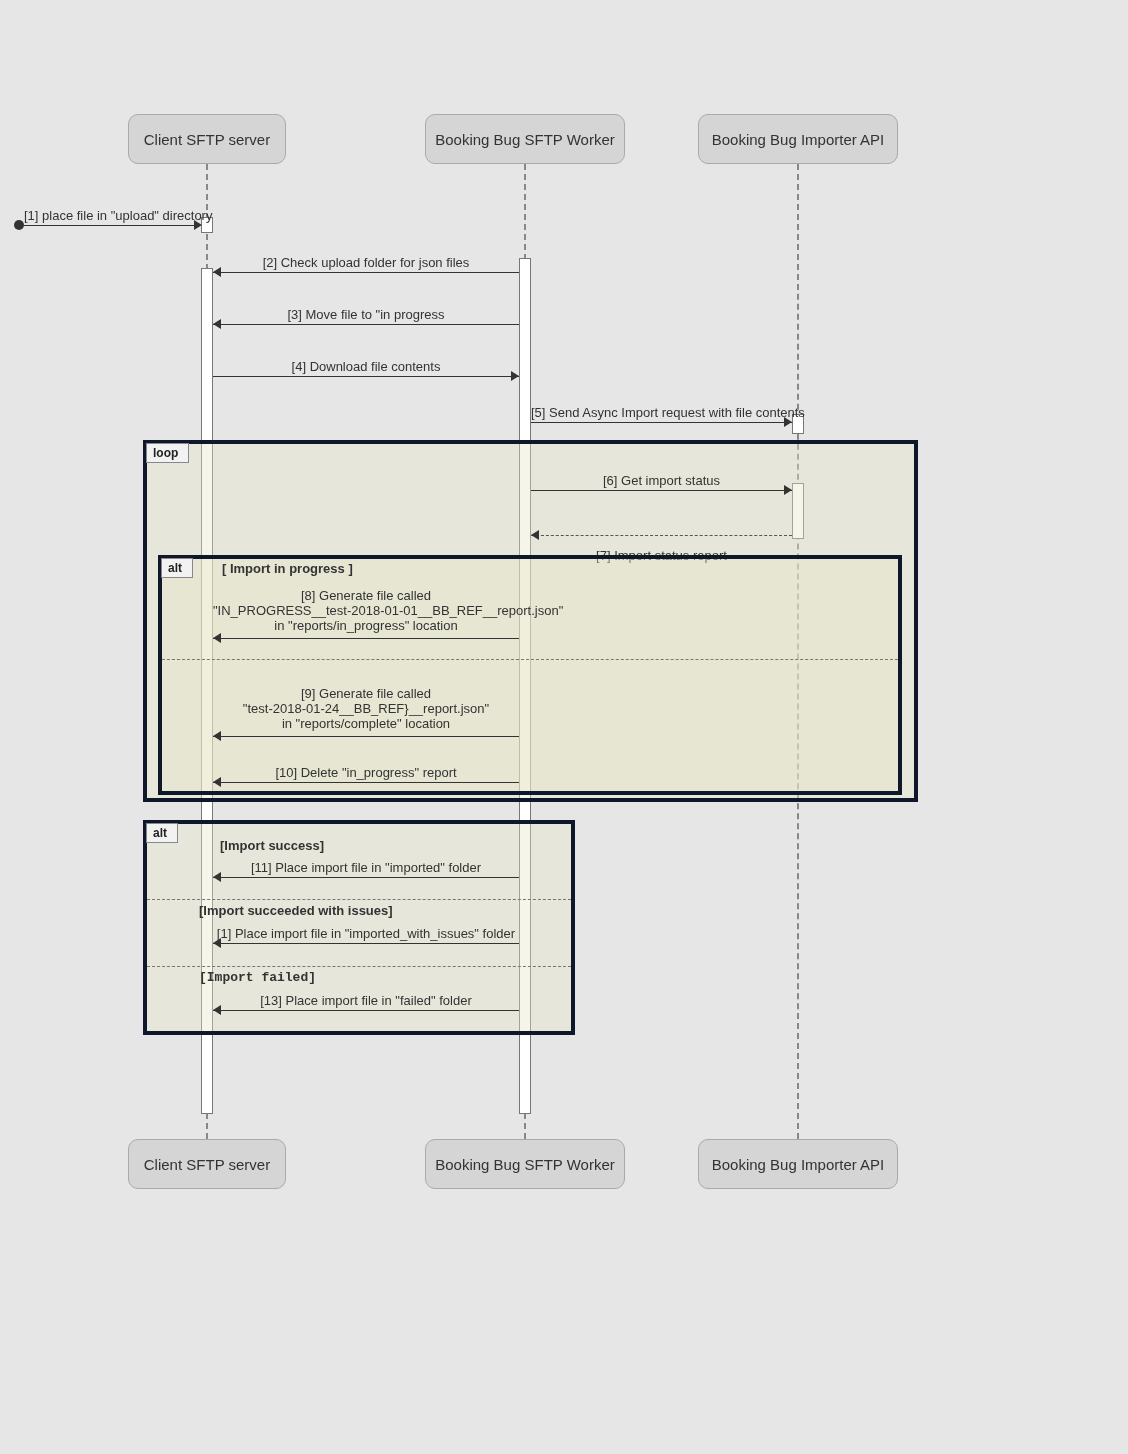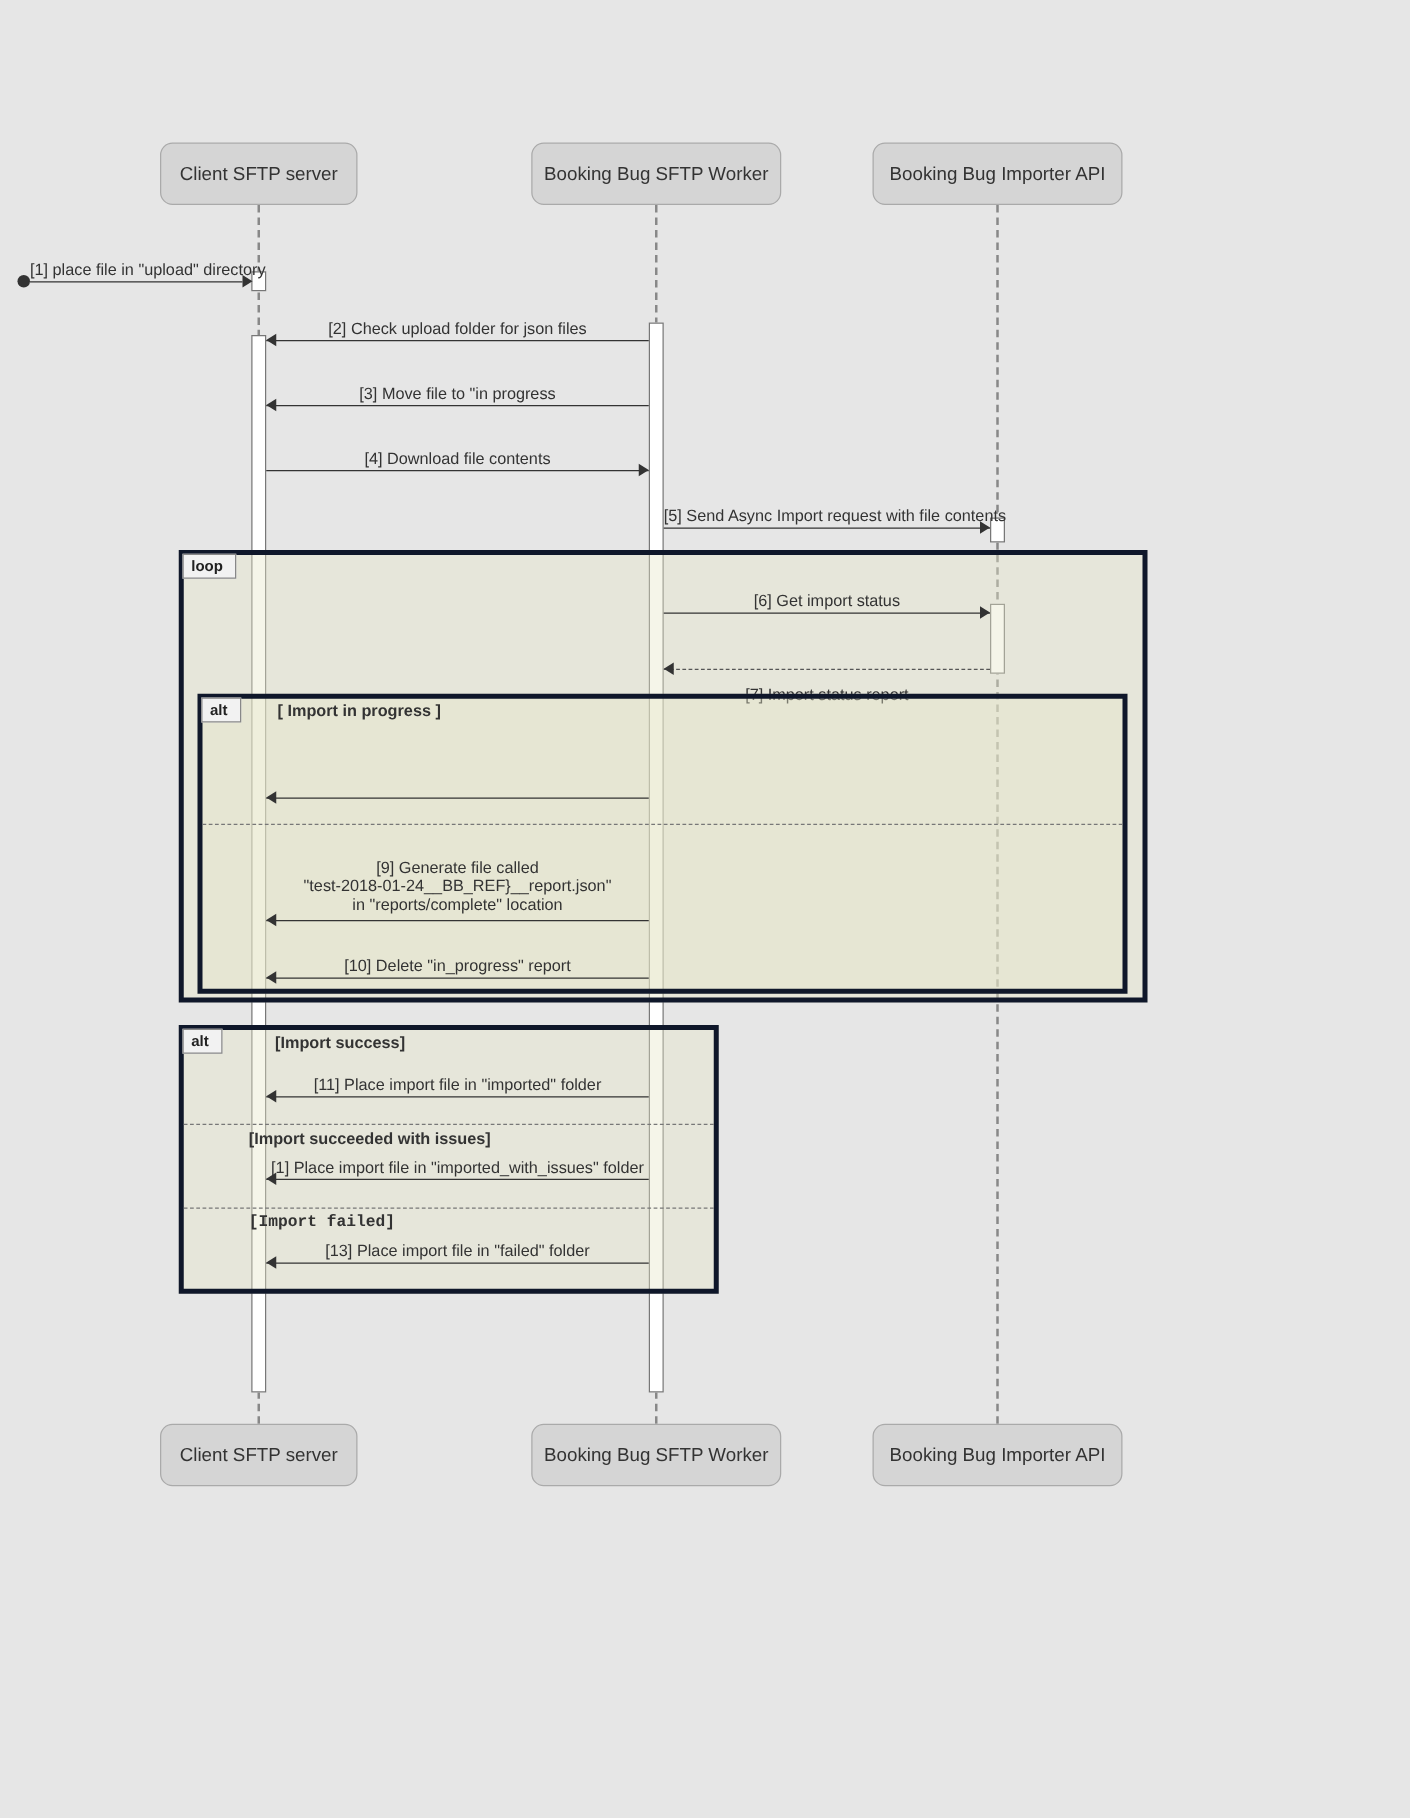--- a/index.html
+++ b/index.html
@@ -167,34 +167,37 @@
   <div class="msg-label" style="left:531px; top:518px; width:261px;margin-top:30px;">[7] Import status report</div>
 
   <div class="frag" style="left:158px; top:555px; width:744px; height:240px;">
     <div class="frag-tag">alt</div>
     <div class="frag-cond" style="left:60px; top:2px;">[ Import in progress ]</div>
     <div class="frag-sep" style="top:100px;"></div>
   </div>
 
   <div class="msg-line" style="left:213px; top:638px; width:306px;"></div>
   <div class="arrow left" style="left:213px; top:633px;"></div>
+  <div class="msg-label" style="left:213px; top:588px; width:306px;">[8] Generate file called
+"IN_PROGRESS__test-2018-01-01__BB_REF__report.json"
+in "reports/in_progress" location</div>
 
   <div class="msg-line" style="left:213px; top:736px; width:306px;"></div>
   <div class="arrow left" style="left:213px; top:731px;"></div>
   <div class="msg-label" style="left:213px; top:686px; width:306px;">[9] Generate file called
 "test-2018-01-24__BB_REF}__report.json"
 in "reports/complete" location</div>
 
   <div class="msg-line" style="left:213px; top:782px; width:306px;"></div>
   <div class="arrow left" style="left:213px; top:777px;"></div>
   <div class="msg-label" style="left:213px; top:765px; width:306px;">[10] Delete "in_progress" report</div>
 
   <div class="frag" style="left:143px; top:820px; width:432px; height:215px;">
     <div class="frag-tag">alt</div>
-    <div class="frag-cond" style="left:52px; top:2px;padding-left:21px;">[Import success]</div>
+    <div class="frag-cond" style="left:52px; top:14px;padding-left:21px;">[Import success]</div>
     <div class="frag-sep" style="top:75px;"></div>
     <div class="frag-cond" style="left:52px; top:79px;">[Import succeeded with issues]</div>
     <div class="frag-sep" style="top:142px;"></div>
     <div class="frag-cond" style="left:52px; top:146px;font-family:Liberation Mono, monospace;">[Import failed]</div>
   </div>
 
   <div class="msg-line" style="left:213px; top:877px; width:306px;"></div>
   <div class="arrow left" style="left:213px; top:872px;"></div>
   <div class="msg-label" style="left:213px; top:860px; width:306px;">[11] Place import file in "imported" folder</div>
 

